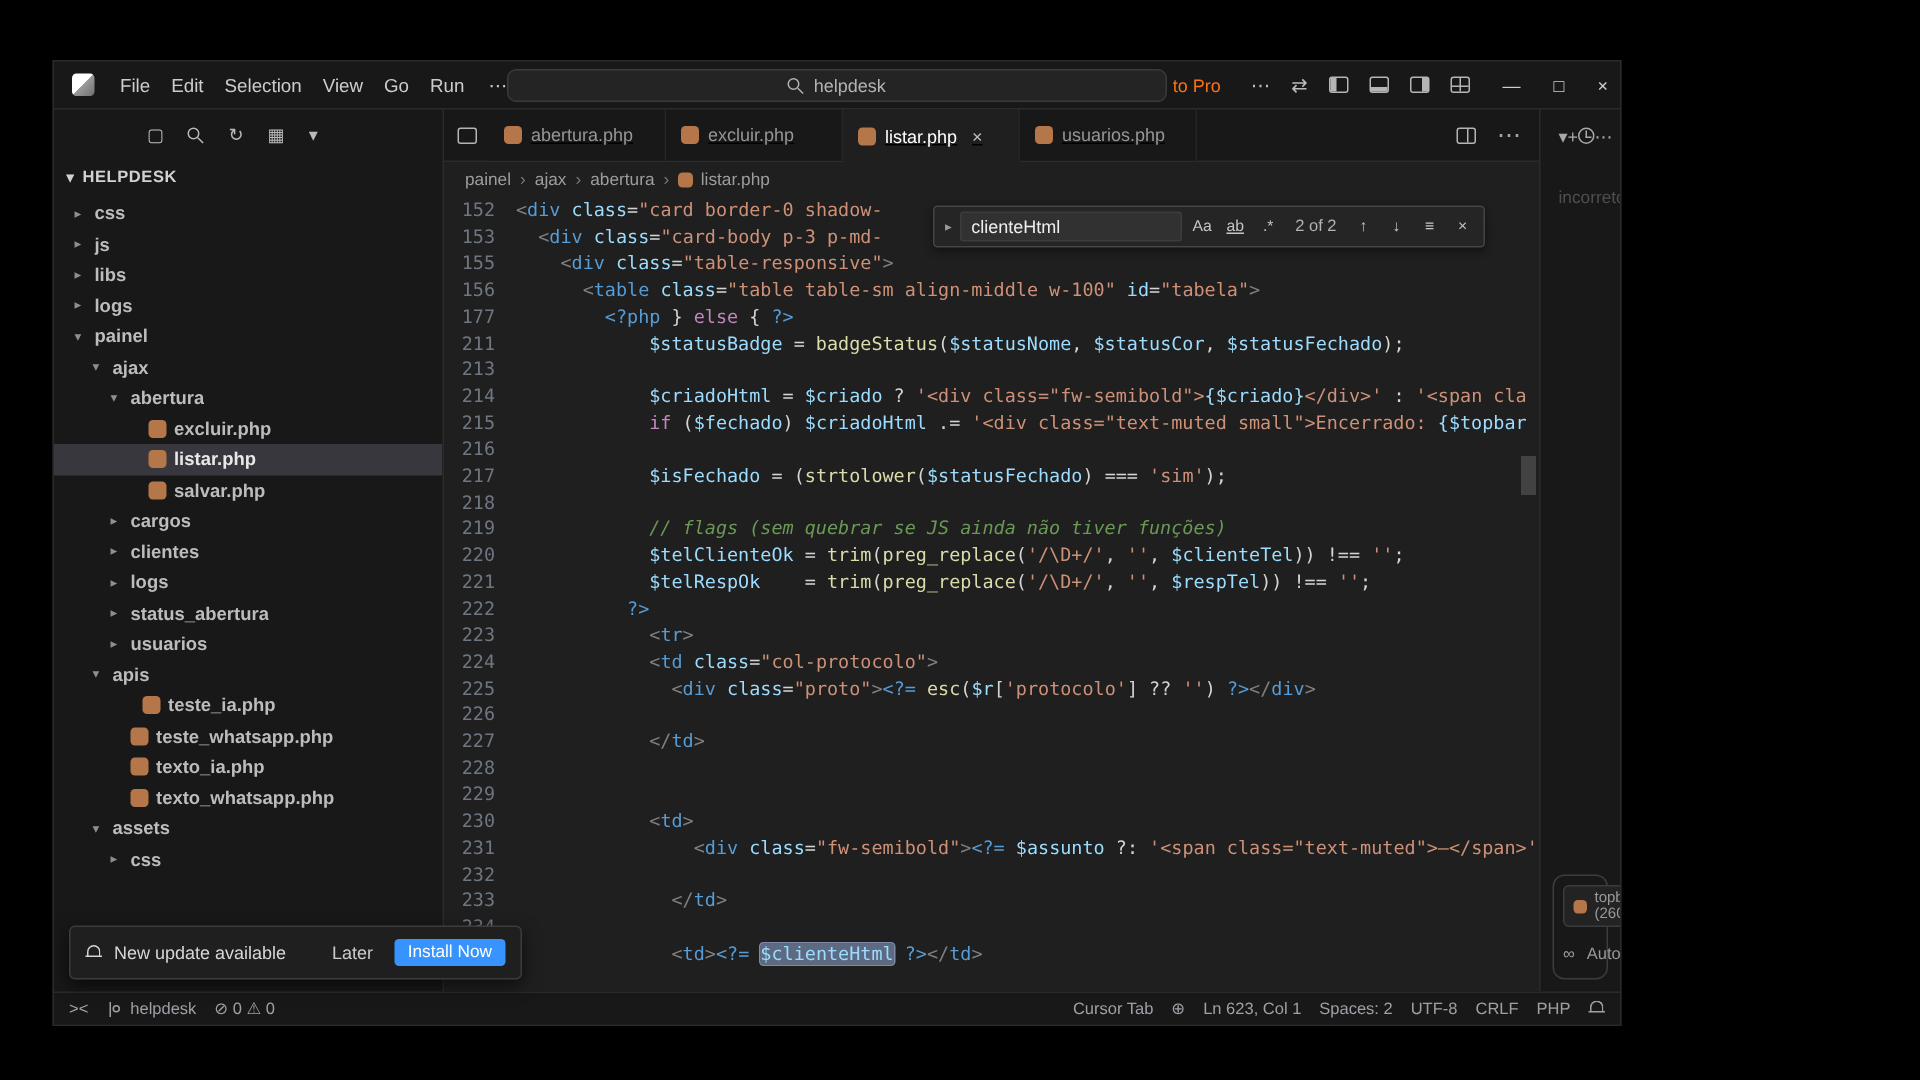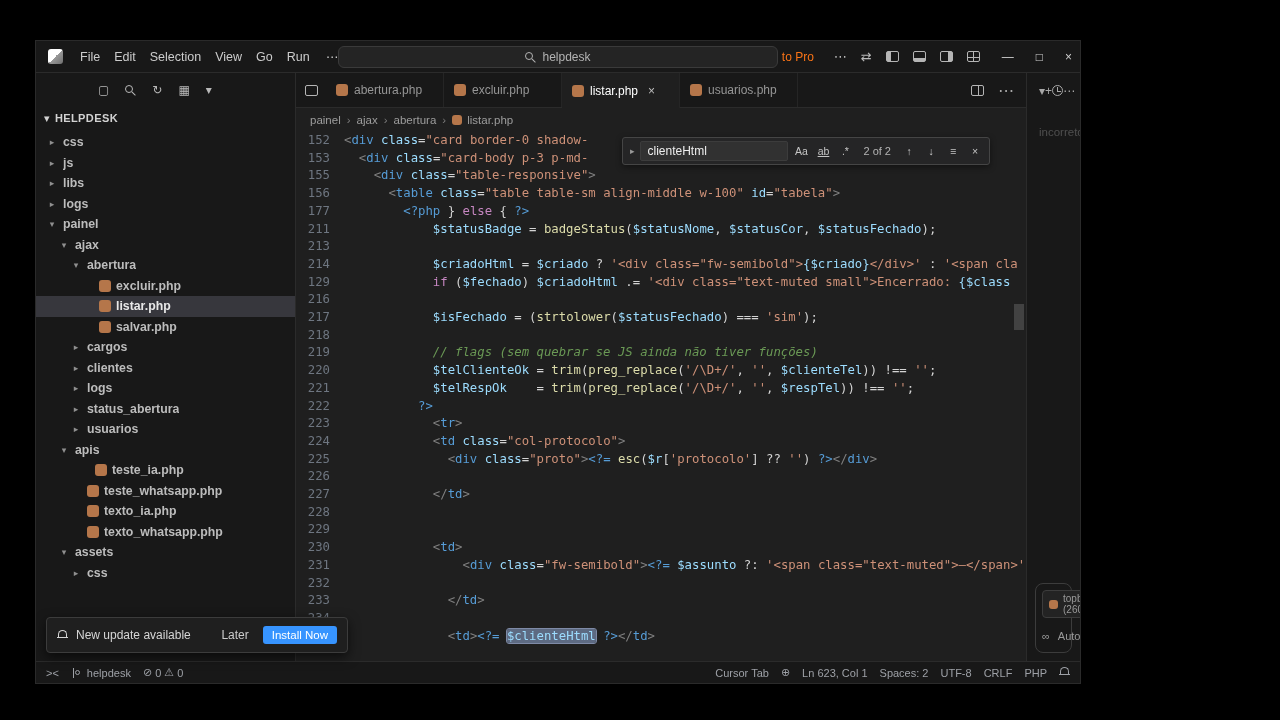--- a/index.html
+++ b/index.html
@@ -61,21 +61,21 @@
   .tree{flex:1;overflow:hidden;font-size:12.3px;padding-top:3px;}
   .trow{height:20.5px;display:flex;align-items:center;gap:5px;white-space:nowrap;cursor:default;}
   .trow.selected{background:var(--selected_row,#37373d);color:#e8e8e8;}
   .tchev{width:12px;flex:0 0 12px;color:#8f8f8f;font-size:9px;text-align:center;}
   .tlabel{overflow:hidden;text-overflow:ellipsis;font-weight:bold;}
 
   
   .editor-group{width:730px;flex:0 0 730px;display:flex;flex-direction:column;min-width:0;background:#1f1f1f;}
   .tabbar{height:35px;flex:0 0 35px;background:#181818;border-bottom:1px solid #2b2b2b;display:flex;align-items:stretch;}
   .editor-list-icon{width:30px;display:flex;align-items:center;justify-content:center;color:#9a9a9a;}
-  .tabs{display:flex;}
+  .tabs{display:flex;text-decoration:underline;}
   .tab{display:flex;align-items:center;gap:6px;padding:0 10px;border-right:1px solid #252525;
        color:#969696;font-size:12px;background:#181818;min-width:118px;}
   .tab.active{background:#1f1f1f;color:#ffffff;margin-bottom:-1px;}
   .tab-close{margin-left:4px;color:#bdbdbd;font-size:12px;}
   .tab-actions{margin-left:auto;display:flex;align-items:center;gap:14px;padding:0 12px;color:#a8a8a8;}
   .breadcrumb{height:24px;flex:0 0 24px;display:flex;align-items:center;gap:6px;padding-left:14px;
               color:#9d9d9d;font-size:11.5px;background:#1f1f1f;}
   .bc-sep{color:#7a7a7a;}
   .bc-item{display:flex;align-items:center;gap:5px;}
   .bc-item .php-ico{width:10px;height:10px;}
@@ -337,21 +337,21 @@
         <div class="editor-area">
           <div class="code" id="code">
               <div class="cl"><span class="ln">152</span><span class="lc"><span class="tg">&lt;</span><span class="tt">div</span><span class="to"> </span><span class="ta">class</span><span class="to">=</span><span class="ts">"card border-0 shadow-</span></span></div>
               <div class="cl"><span class="ln">153</span><span class="lc"><span class="to">  </span><span class="tg">&lt;</span><span class="tt">div</span><span class="to"> </span><span class="ta">class</span><span class="to">=</span><span class="ts">"card-body p-3 p-md-</span></span></div>
               <div class="cl"><span class="ln">155</span><span class="lc"><span class="to">    </span><span class="tg">&lt;</span><span class="tt">div</span><span class="to"> </span><span class="ta">class</span><span class="to">=</span><span class="ts">"table-responsive"</span><span class="tg">&gt;</span></span></div>
               <div class="cl"><span class="ln">156</span><span class="lc"><span class="to">      </span><span class="tg">&lt;</span><span class="tt">table</span><span class="to"> </span><span class="ta">class</span><span class="to">=</span><span class="ts">"table table-sm align-middle w-100"</span><span class="to"> </span><span class="ta">id</span><span class="to">=</span><span class="ts">"tabela"</span><span class="tg">&gt;</span></span></div>
               <div class="cl"><span class="ln">177</span><span class="lc"><span class="to">        </span><span class="tk2">&lt;?php</span><span class="to"> } </span><span class="tk">else</span><span class="to"> { </span><span class="tk2">?&gt;</span></span></div>
               <div class="cl"><span class="ln">211</span><span class="lc"><span class="to">            </span><span class="tv">$statusBadge</span><span class="to"> = </span><span class="tf">badgeStatus</span><span class="to">(</span><span class="tv">$statusNome</span><span class="to">, </span><span class="tv">$statusCor</span><span class="to">, </span><span class="tv">$statusFechado</span><span class="to">);</span></span></div>
               <div class="cl"><span class="ln">213</span><span class="lc"></span></div>
               <div class="cl"><span class="ln">214</span><span class="lc"><span class="to">            </span><span class="tv">$criadoHtml</span><span class="to"> = </span><span class="tv">$criado</span><span class="to"> ? </span><span class="ts">'&lt;div class="fw-semibold"&gt;</span><span class="tv">{$criado}</span><span class="ts">&lt;/div&gt;'</span><span class="to"> : </span><span class="ts">'&lt;span cla</span></span></div>
-              <div class="cl"><span class="ln">129</span><span class="lc"><span class="to">            </span><span class="tk">if</span><span class="to"> (</span><span class="tv">$fechado</span><span class="to">) </span><span class="tv">$criadoHtml</span><span class="to"> .= </span><span class="ts">'&lt;div class="text-muted small"&gt;Encerrado: </span><span class="tv">{$class</span></span></div>
+              <div class="cl"><span class="ln">215</span><span class="lc"><span class="to">            </span><span class="tk">if</span><span class="to"> (</span><span class="tv">$fechado</span><span class="to">) </span><span class="tv">$criadoHtml</span><span class="to"> .= </span><span class="ts">'&lt;div class="text-muted small"&gt;Encerrado: </span><span class="tv">{$topbar</span></span></div>
               <div class="cl"><span class="ln">216</span><span class="lc"></span></div>
               <div class="cl"><span class="ln">217</span><span class="lc"><span class="to">            </span><span class="tv">$isFechado</span><span class="to"> = (</span><span class="tf">strtolower</span><span class="to">(</span><span class="tv">$statusFechado</span><span class="to">) === </span><span class="ts">'sim'</span><span class="to">);</span></span></div>
               <div class="cl"><span class="ln">218</span><span class="lc"></span></div>
               <div class="cl"><span class="ln">219</span><span class="lc"><span class="to">            </span><span class="tc">// flags (sem quebrar se JS ainda não tiver funções)</span></span></div>
               <div class="cl"><span class="ln">220</span><span class="lc"><span class="to">            </span><span class="tv">$telClienteOk</span><span class="to"> = </span><span class="tf">trim</span><span class="to">(</span><span class="tf">preg_replace</span><span class="to">(</span><span class="ts">'/\D+/'</span><span class="to">, </span><span class="ts">''</span><span class="to">, </span><span class="tv">$clienteTel</span><span class="to">)) !== </span><span class="ts">''</span><span class="to">;</span></span></div>
               <div class="cl"><span class="ln">221</span><span class="lc"><span class="to">            </span><span class="tv">$telRespOk</span><span class="to">    = </span><span class="tf">trim</span><span class="to">(</span><span class="tf">preg_replace</span><span class="to">(</span><span class="ts">'/\D+/'</span><span class="to">, </span><span class="ts">''</span><span class="to">, </span><span class="tv">$respTel</span><span class="to">)) !== </span><span class="ts">''</span><span class="to">;</span></span></div>
               <div class="cl"><span class="ln">222</span><span class="lc"><span class="to">          </span><span class="tk2">?&gt;</span></span></div>
               <div class="cl"><span class="ln">223</span><span class="lc"><span class="to">            </span><span class="tg">&lt;</span><span class="tt">tr</span><span class="tg">&gt;</span></span></div>
               <div class="cl"><span class="ln">224</span><span class="lc"><span class="to">            </span><span class="tg">&lt;</span><span class="tt">td</span><span class="to"> </span><span class="ta">class</span><span class="to">=</span><span class="ts">"col-protocolo"</span><span class="tg">&gt;</span></span></div>
               <div class="cl"><span class="ln">225</span><span class="lc"><span class="to">              </span><span class="tg">&lt;</span><span class="tt">div</span><span class="to"> </span><span class="ta">class</span><span class="to">=</span><span class="ts">"proto"</span><span class="tg">&gt;</span><span class="tk2">&lt;?=</span><span class="to"> </span><span class="tf">esc</span><span class="to">(</span><span class="tv">$r</span><span class="to">[</span><span class="ts">'protocolo'</span><span class="to">] ?? </span><span class="ts">''</span><span class="to">) </span><span class="tk2">?&gt;</span><span class="tg">&lt;/</span><span class="tt">div</span><span class="tg">&gt;</span></span></div>

